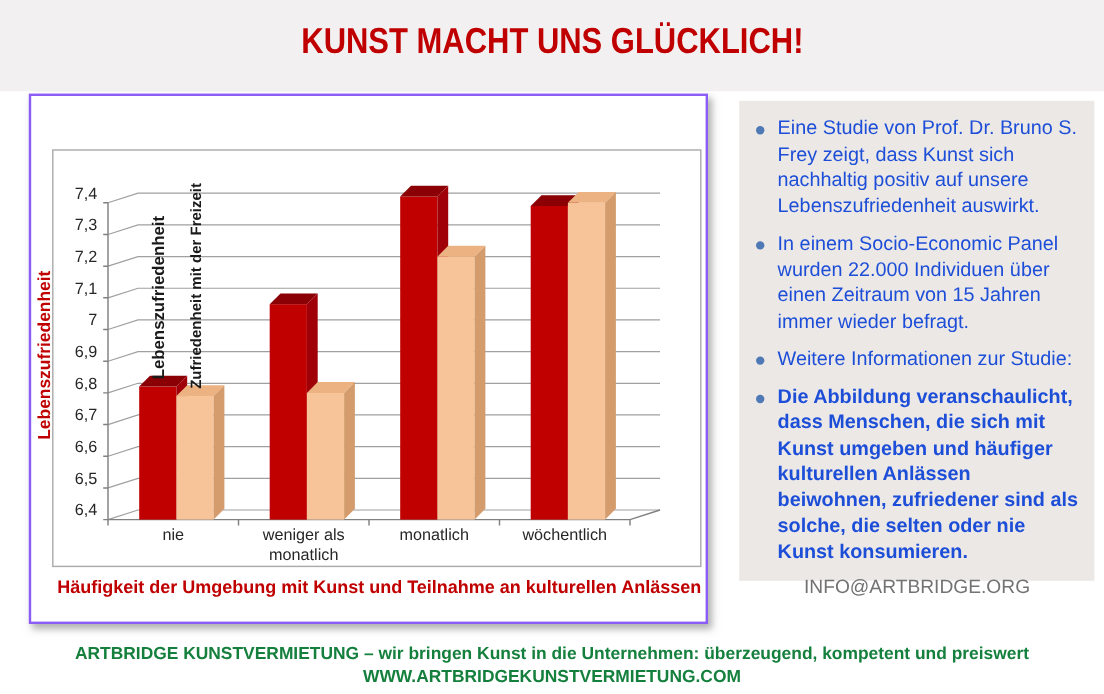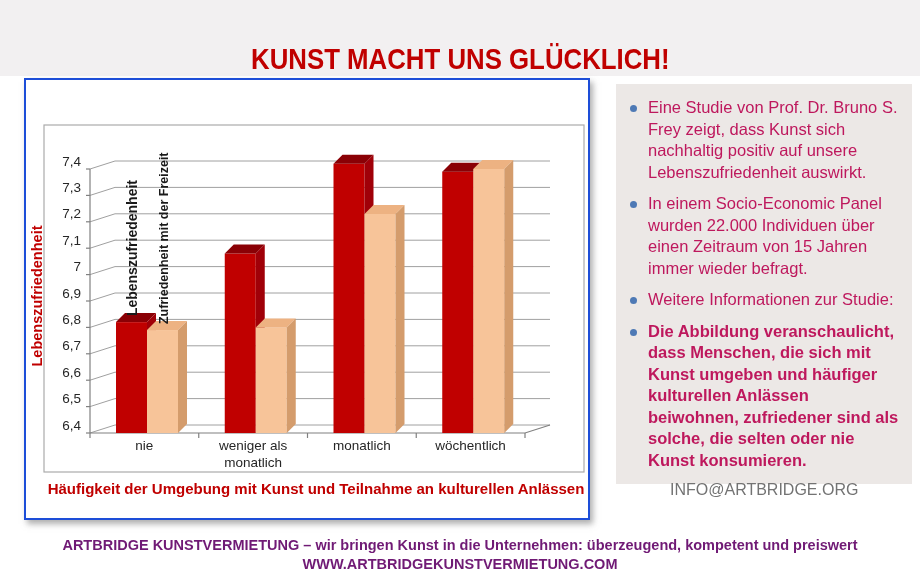--- a/index.html
+++ b/index.html
@@ -1,33 +1,33 @@
 <!DOCTYPE html>
 <html><head>
 <meta charset="utf-8">
 <style>
   html,body{margin:0;padding:0;background:#fff;}
   .page{position:relative;width:920px;height:578px;background:#ffffff;overflow:hidden;
         font-family:"Liberation Sans","DejaVu Sans",sans-serif;}
   .header{position:absolute;left:0;top:0;width:920px;height:76px;background:#F2F0F1;
-          display:flex;align-items:flex-end;justify-content:center;}
+          display:flex;align-items:center;justify-content:center;}
   .title{color:#C00000;font-size:30px;font-weight:bold;letter-spacing:0px;
          transform:scaleX(0.86);transform-origin:center;white-space:nowrap;margin-top:-6px;}
   .chart-card{position:absolute;left:24px;top:78px;width:562px;height:438px;background:#fff;
-              border:2px solid #1d4ed8;box-shadow:3px 4px 6px rgba(110,110,110,.55);}
+              border:2px solid #8b5cf6;box-shadow:3px 4px 6px rgba(110,110,110,.55);}
   .chart-card svg{position:absolute;left:0;top:0;}
   .info-panel{position:absolute;left:616px;top:84px;width:296px;height:400px;background:#ECE8E6;
               box-sizing:border-box;padding:13px 12px 10px 14px;}
-  .bullet-item{display:flex;margin-bottom:10px;color:#be185d;font-size:16.5px;line-height:21.5px;}
+  .bullet-item{display:flex;margin-bottom:10px;color:#1d4ed8;font-size:16.5px;line-height:21.5px;}
   .bullet-item.bold{font-weight:bold;}
   .bullet-dot{flex:0 0 18px;padding-top:0;}
   .bullet-dot span{display:block;width:7px;height:7px;border-radius:50%;background:#4E79B5;margin-top:8px;}
   .bullet-text{flex:1;}
   .link-line{margin:9px 0 0 40px;color:#737373;font-size:16px;font-weight:normal;}
-  .footer{position:absolute;left:0;top:536px;width:920px;text-align:center;color:#701a75;
+  .footer{position:absolute;left:0;top:536px;width:920px;text-align:center;color:#15803d;
           font-weight:bold;font-size:14.5px;line-height:19px;}
 </style>
 </head>
 <body>
 
 <div class="page">
 
   <div class="header">
     <div class="title">KUNST MACHT UNS GLÜCKLICH!</div>
   </div>

